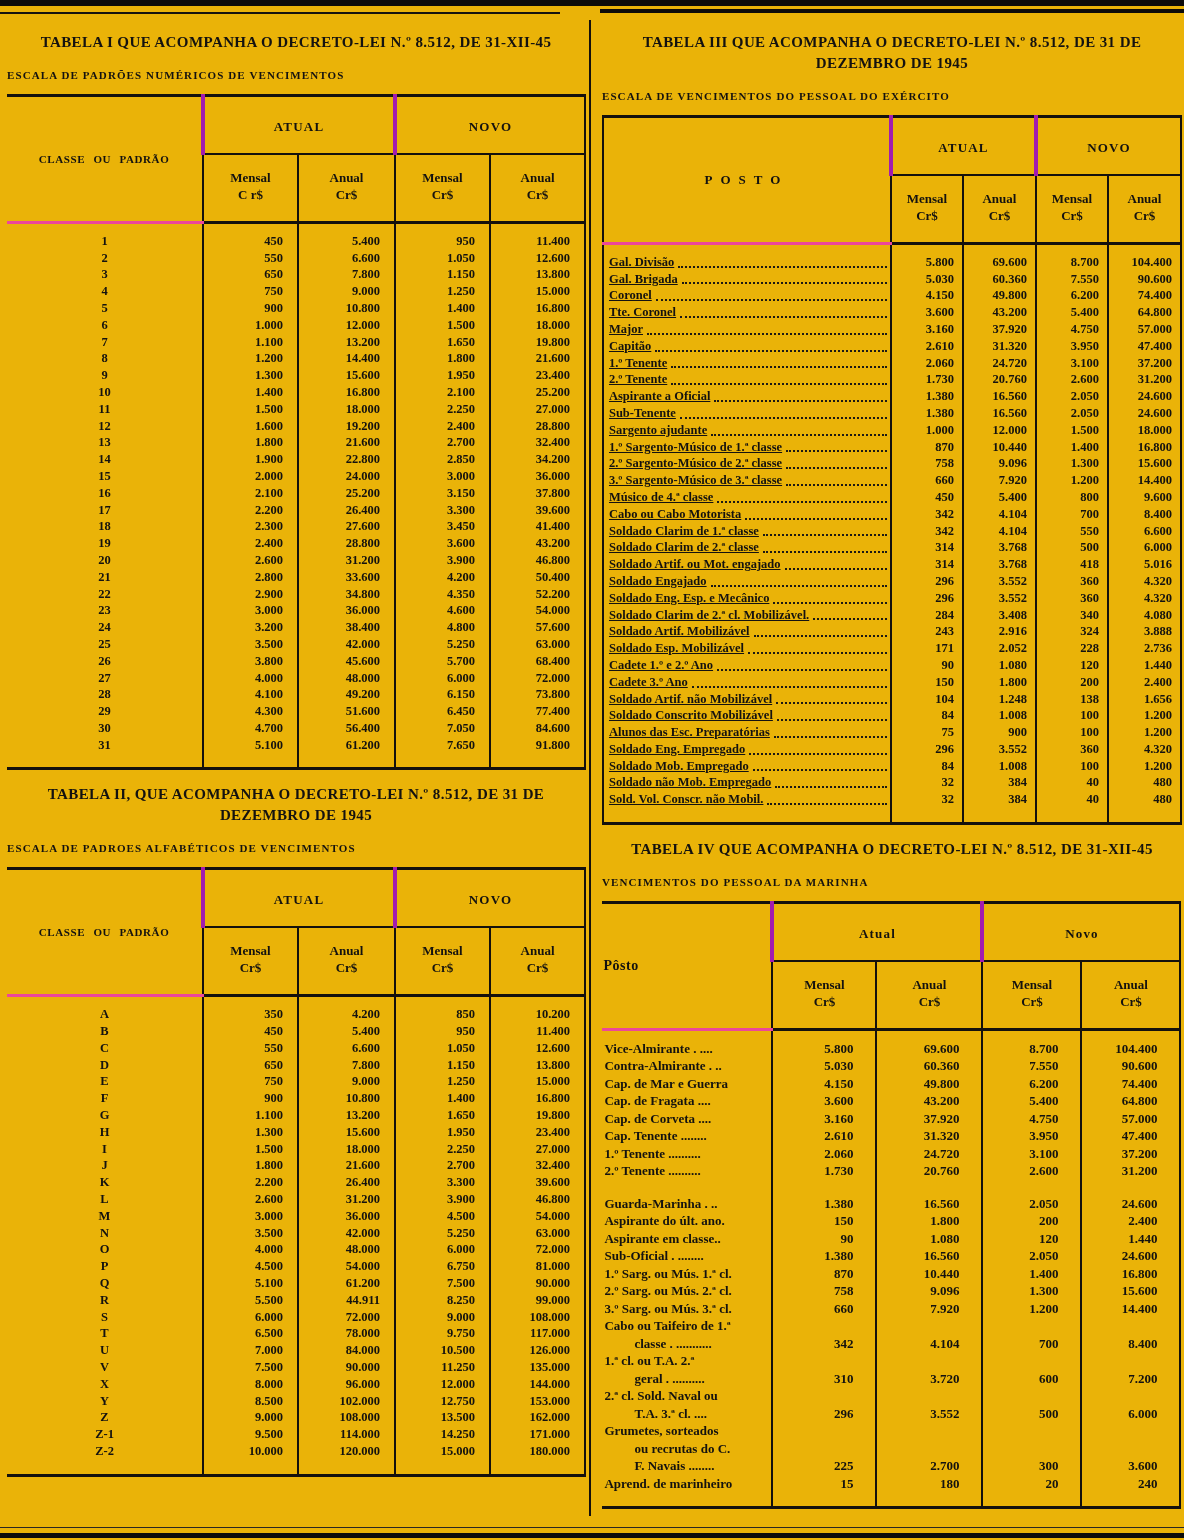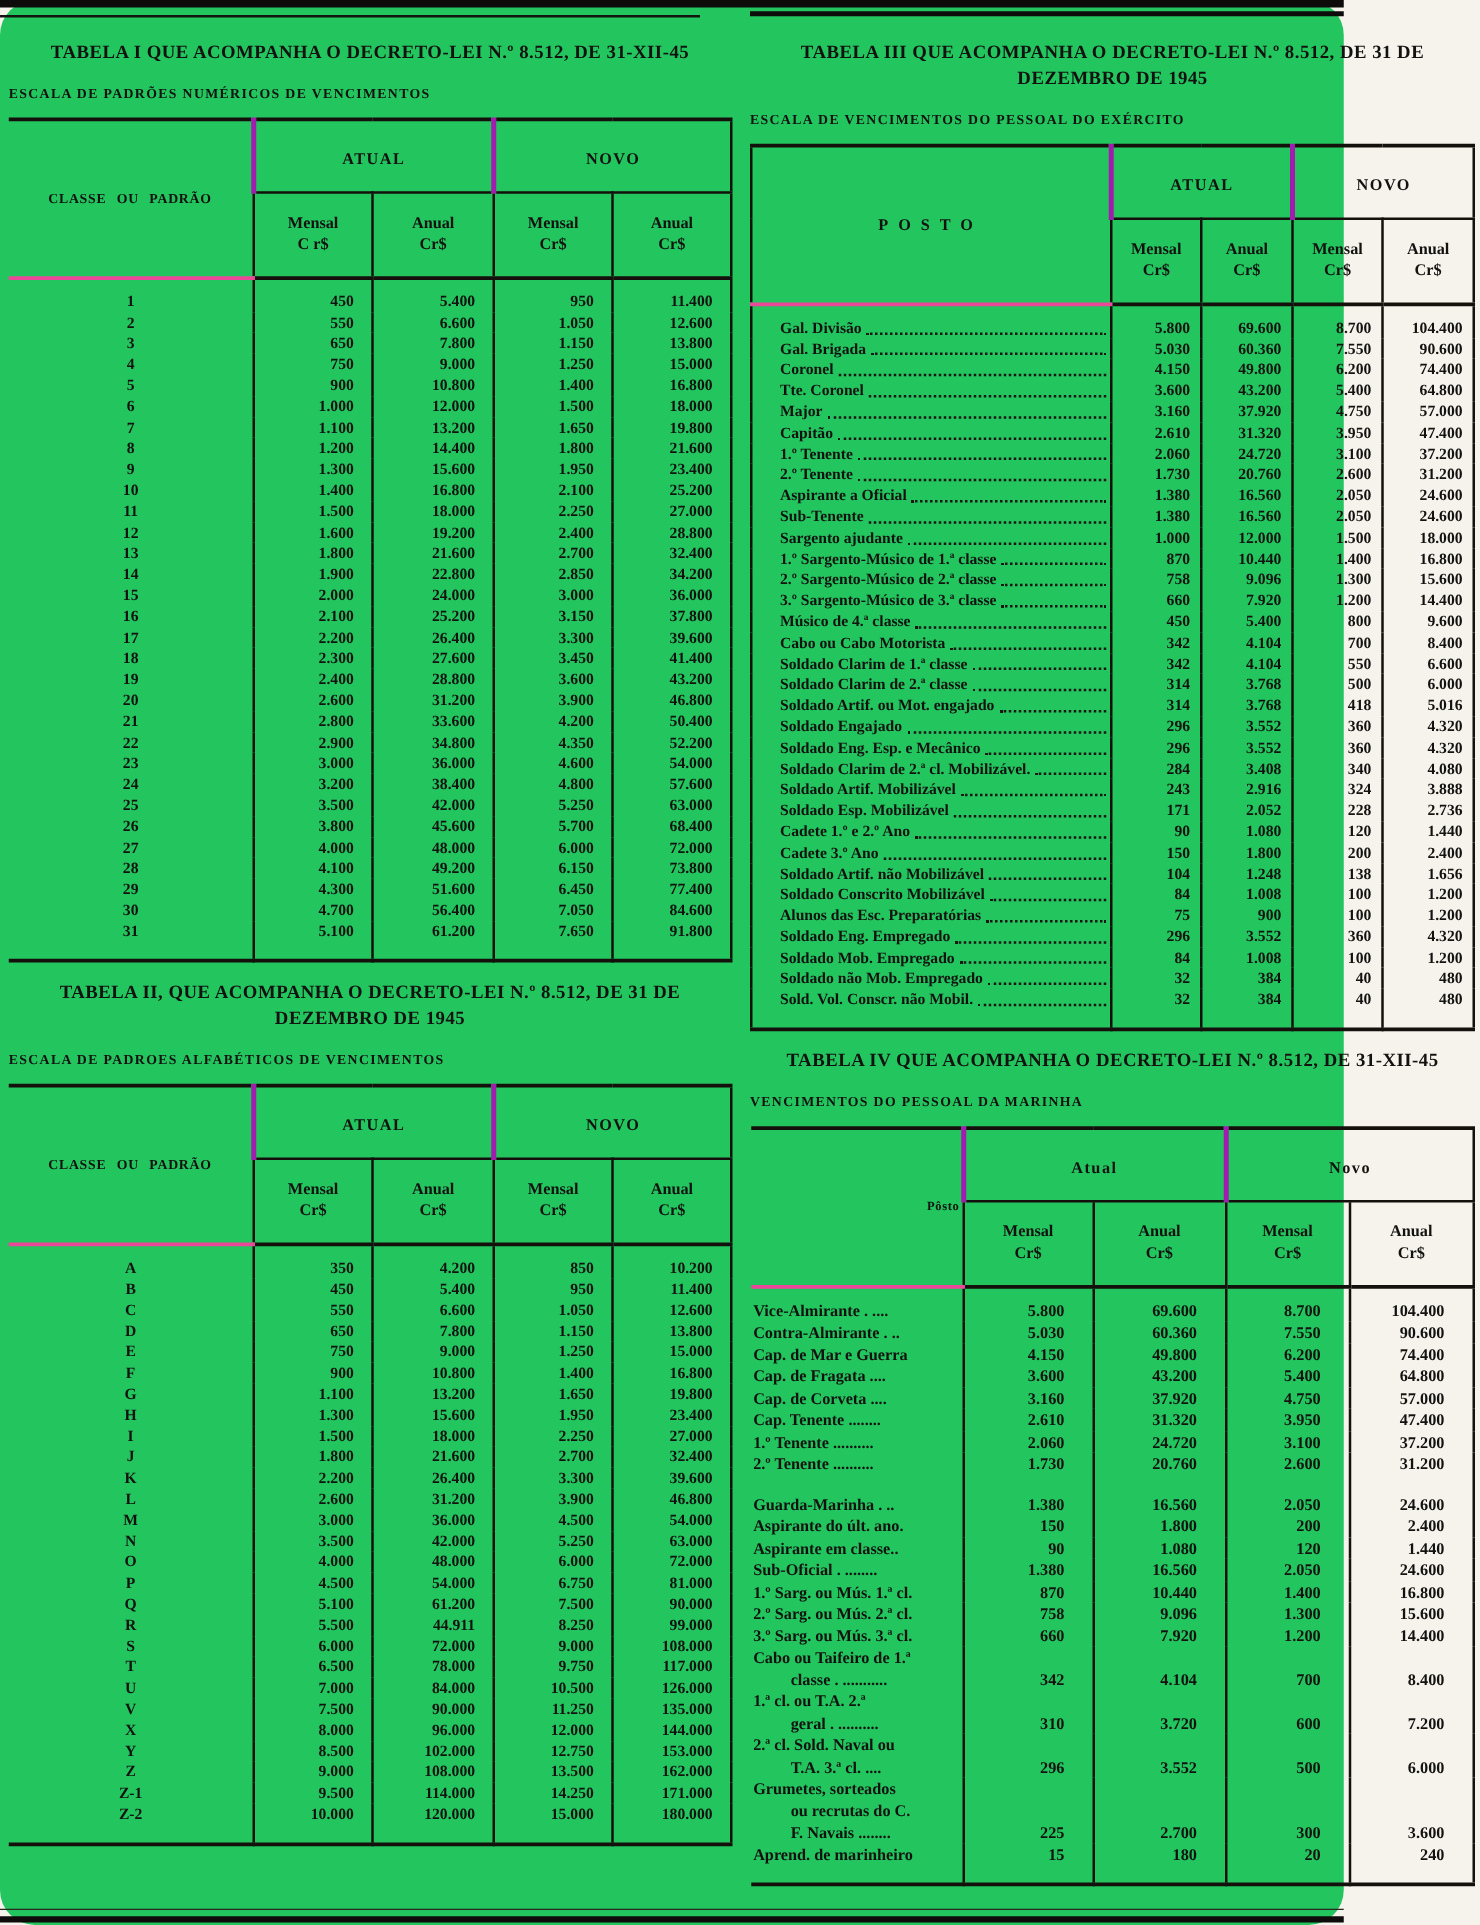--- a/index.html
+++ b/index.html
@@ -2,21 +2,21 @@
 <html><head>
 <meta charset="utf-8">
 <style>
   html,body{margin:0;padding:0;}
   body{
     width:1184px;height:1540px;overflow:hidden;
     background:#f5f3ec;color:#141210;
     font-family:"Liberation Serif","DejaVu Serif",serif;
     -webkit-font-smoothing:antialiased;
   }
-  .page{position:relative;width:1075px;height:1540px;background:#22c55e;border-radius:28px;}
+  .page{position:relative;width:1184px;height:1540px;background:#eab308;}
   .top-bar{position:absolute;top:0;left:0;right:0;height:6px;background:#0d0c0a;}
   .top-line{position:absolute;top:12px;left:0;width:560px;border-top:2px solid #151310;}
   .top-line2{position:absolute;top:9px;left:600px;right:0;border-top:4px solid #0d0c0a;}
   .bottom-bar{position:absolute;bottom:2px;left:0;right:0;height:5px;background:#0d0c0a;}
   .bottom-line{position:absolute;bottom:12px;left:0;right:0;border-top:1px solid #2a2722;}
 
   .columns{position:absolute;top:18px;left:0;right:0;bottom:18px;display:flex;}
   .col{box-sizing:border-box;}
   .col.left{width:588px;padding:0 3px 0 7px;}
   .divider{width:2px;background:#14110d;margin:2px 1px 6px 1px;}
@@ -34,36 +34,36 @@
   table{border-collapse:collapse;table-layout:fixed;width:578px;
         border-top:3px solid #14110d;border-bottom:3px solid #14110d;margin:0 auto 6px auto;}
   table.t1,table.t2{border-right:2px solid #14110d;}
   table.t3{border-left:2px solid #14110d;border-right:2px solid #14110d;}
   table.t4{border-right:2px solid #14110d;}
 
   th{font-weight:bold;vertical-align:middle;}
   .label-th{font-size:11px;letter-spacing:0.6px;word-spacing:5px;text-align:center;
             border-bottom:3px solid #ec4899;}
   .label-th.posto{font-size:13px;letter-spacing:8px;word-spacing:0;}
-  .label-th.posto-l{font-size:10px;letter-spacing:0.5px;text-align:right;}
+  .label-th.posto-l{font-size:14px;letter-spacing:0.5px;text-align:left;}
   .group-th{font-size:13px;letter-spacing:1.2px;text-align:center;
             border-left:4px solid #a21caf;border-bottom:2px solid #14110d;padding:22px 0 18px 0;}
   .sub-th{font-size:13px;line-height:1.3;text-align:center;white-space:pre-line;
           border-left:2px solid #14110d;border-bottom:3px solid #14110d;padding:15px 0 17px 0;}
 
   td{font-weight:bold;font-size:12.5px;line-height:16.8px;padding:0;vertical-align:bottom;}
   td.num{text-align:right;border-left:2px solid #14110d;padding-right:14px;}
   tbody tr:first-child td{padding-top:9px;}
   tbody tr:last-child td{padding-bottom:14px;}
 
   
   .t1 td.lbl,.t2 td.lbl{text-align:center;}
 
   
-  .t3 td.lbl{padding-left:22px;}
+  .t3 td.lbl{padding-left:5px;text-decoration:underline;}
   .t3 td.num{padding-right:8px;}
   .lead{display:flex;align-items:flex-end;}
   .lead .txt{white-space:nowrap;padding-right:1px;}
   .lead .dots{flex:1;min-width:0;border-bottom:2px dotted #1c1914;margin:0 3px 3px 3px;}
 
   
   .t4 td{font-size:13px;line-height:17.5px;}
   .t4 td.lbl{padding-left:2px;}
   .t4 td.num{padding-right:22px;}
   .t4 .cont{padding-left:30px;}

